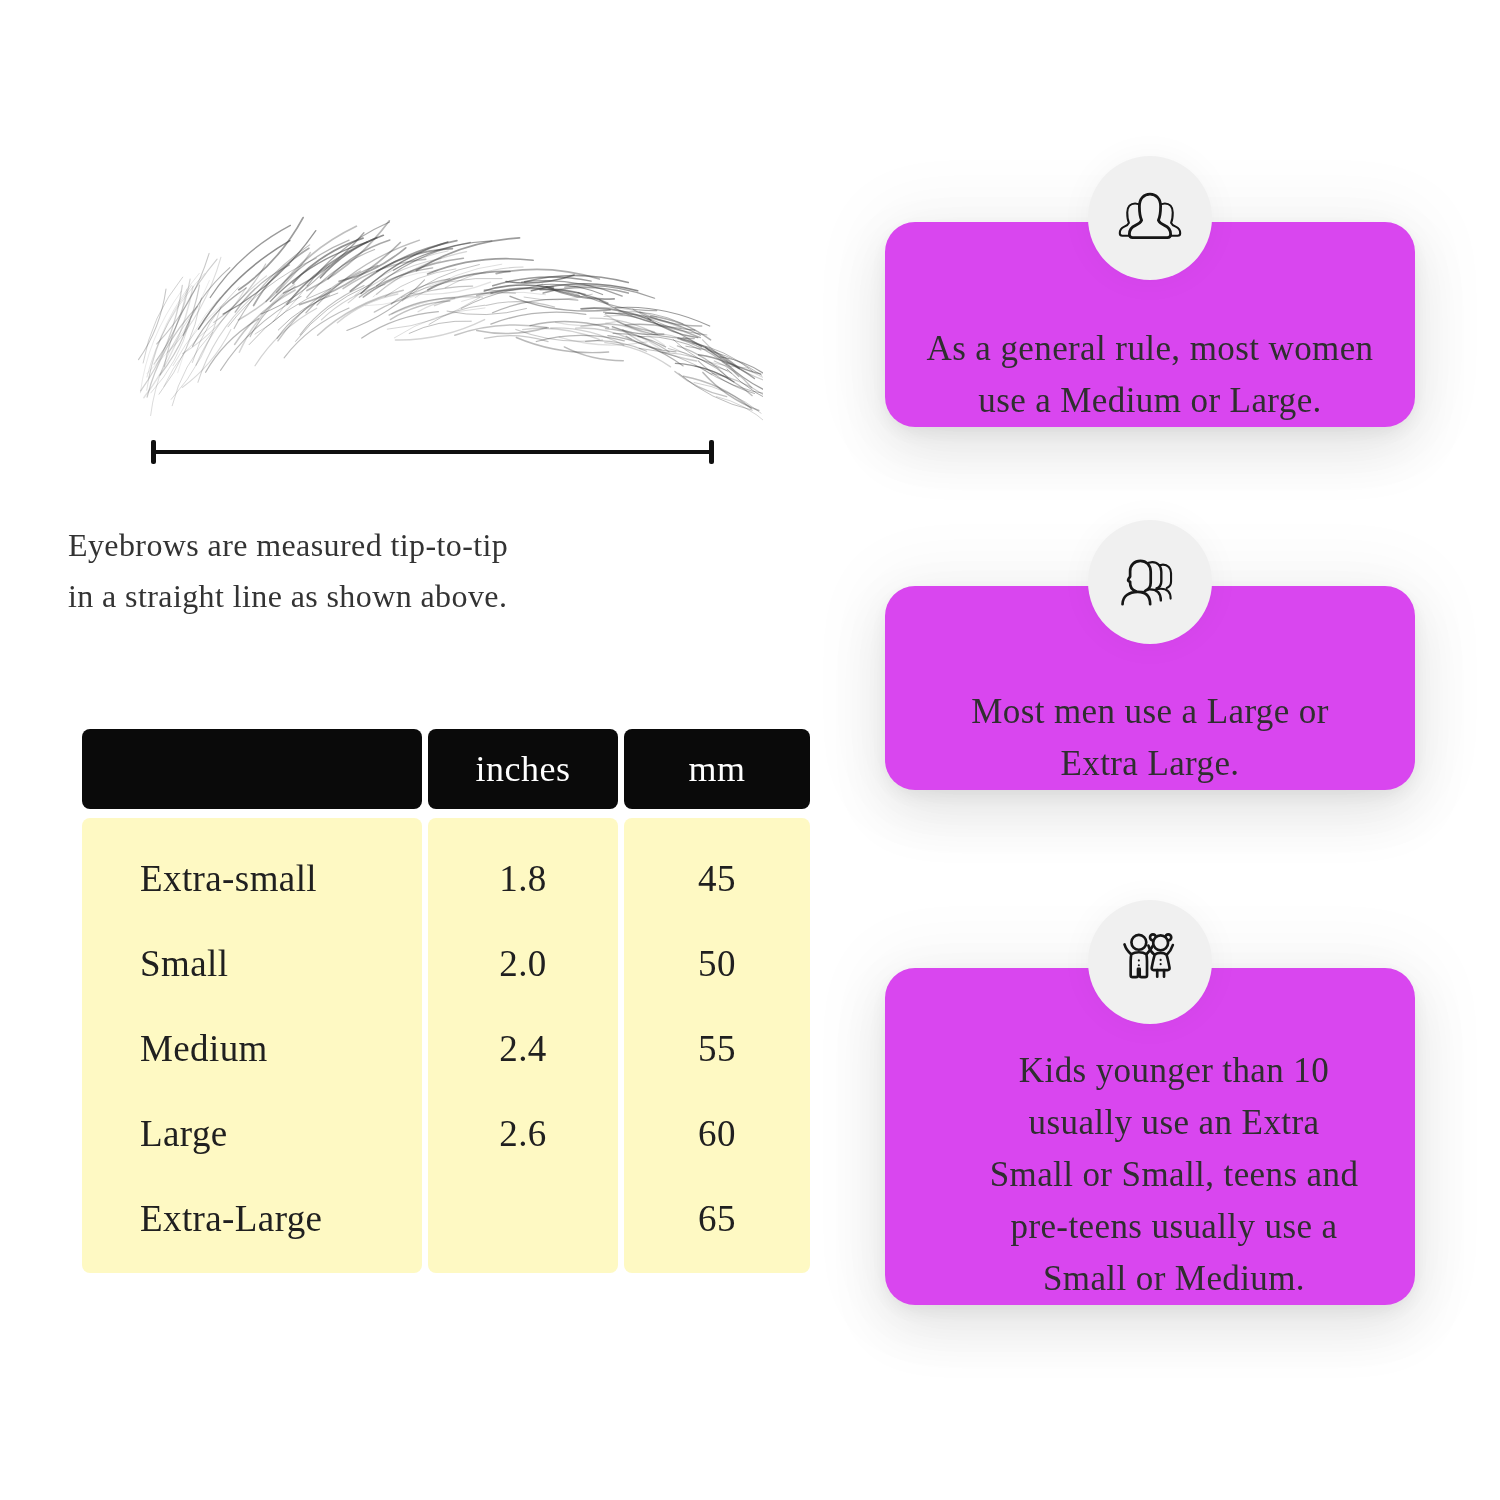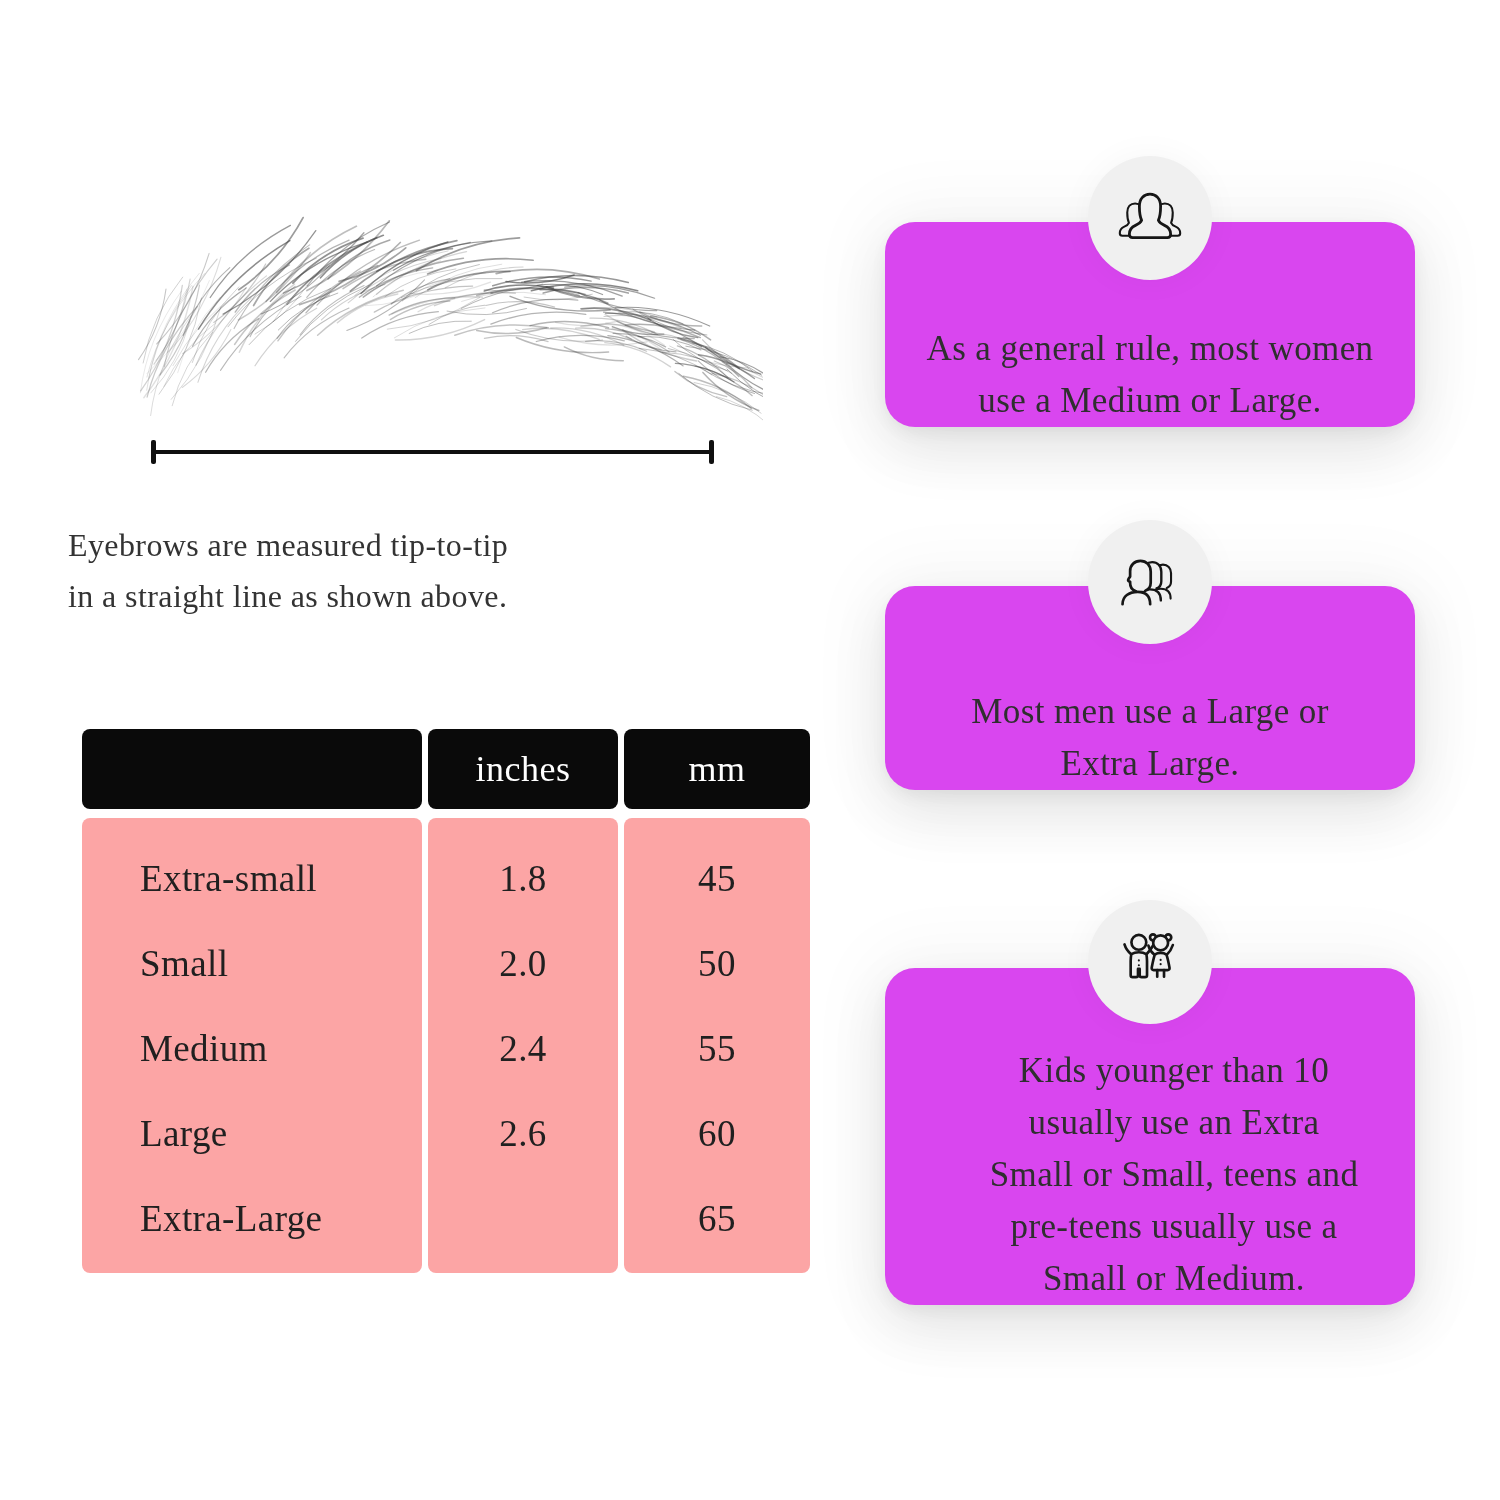--- a/index.html
+++ b/index.html
@@ -24,21 +24,21 @@
   #size-table{
     position:absolute;left:82px;top:729px;
     display:grid;grid-template-columns:340px 190px 186px;column-gap:6px;row-gap:9px;
   }
   .th{
     height:80px;border-radius:8px;background:#0a0a0a;color:#ffffff;
     display:flex;align-items:center;justify-content:center;
     font-size:36px;letter-spacing:0.5px;
   }
   .tcol{
-    height:455px;border-radius:8px;background:#fca5a5;
+    height:455px;border-radius:8px;background:#fef9c3;
     display:flex;flex-direction:column;padding-top:18px;box-sizing:border-box;
   }
   .tcell{
     height:85px;display:flex;align-items:center;justify-content:center;
     font-size:37px;color:#202020;letter-spacing:0.4px;
   }
   .tcol.labels .tcell{justify-content:flex-start;padding-left:58px;}
   
   .card{
     position:absolute;left:885px;width:530px;background:#d946ef;border-radius:30px;

